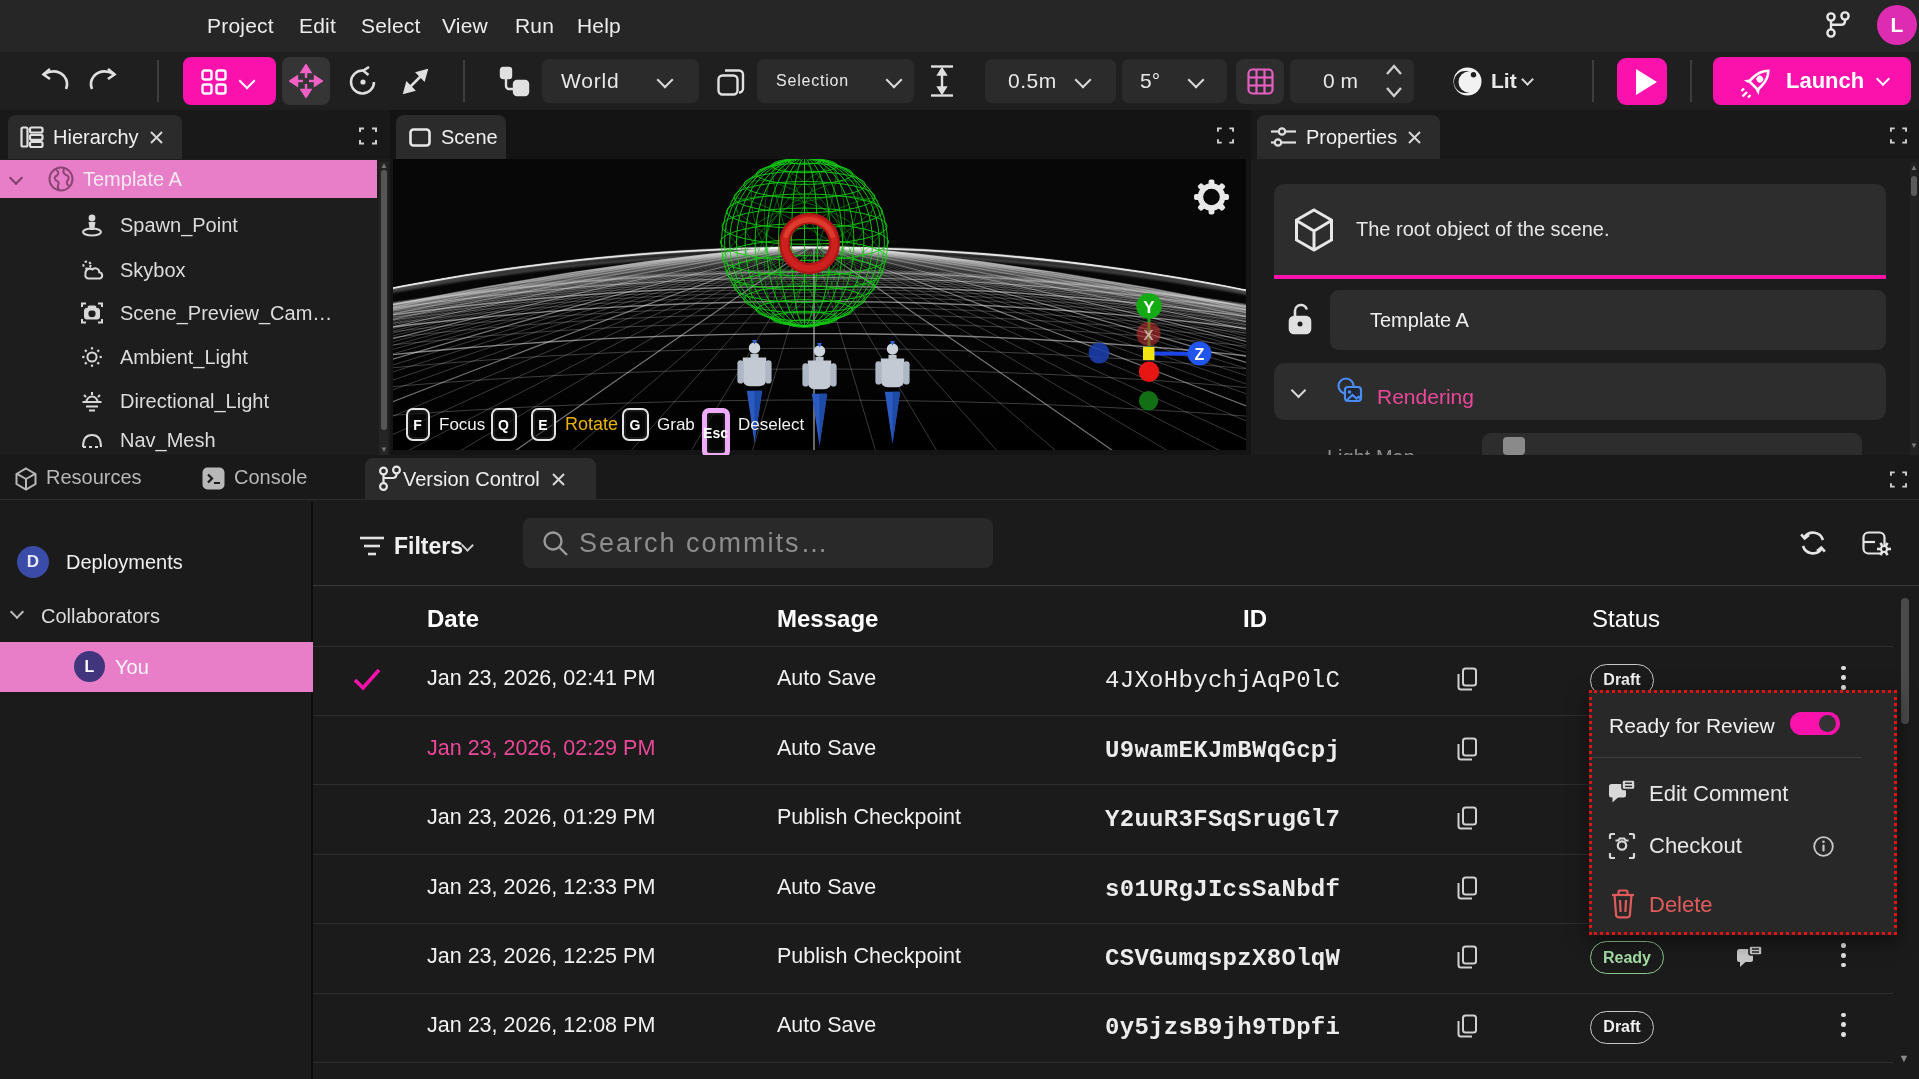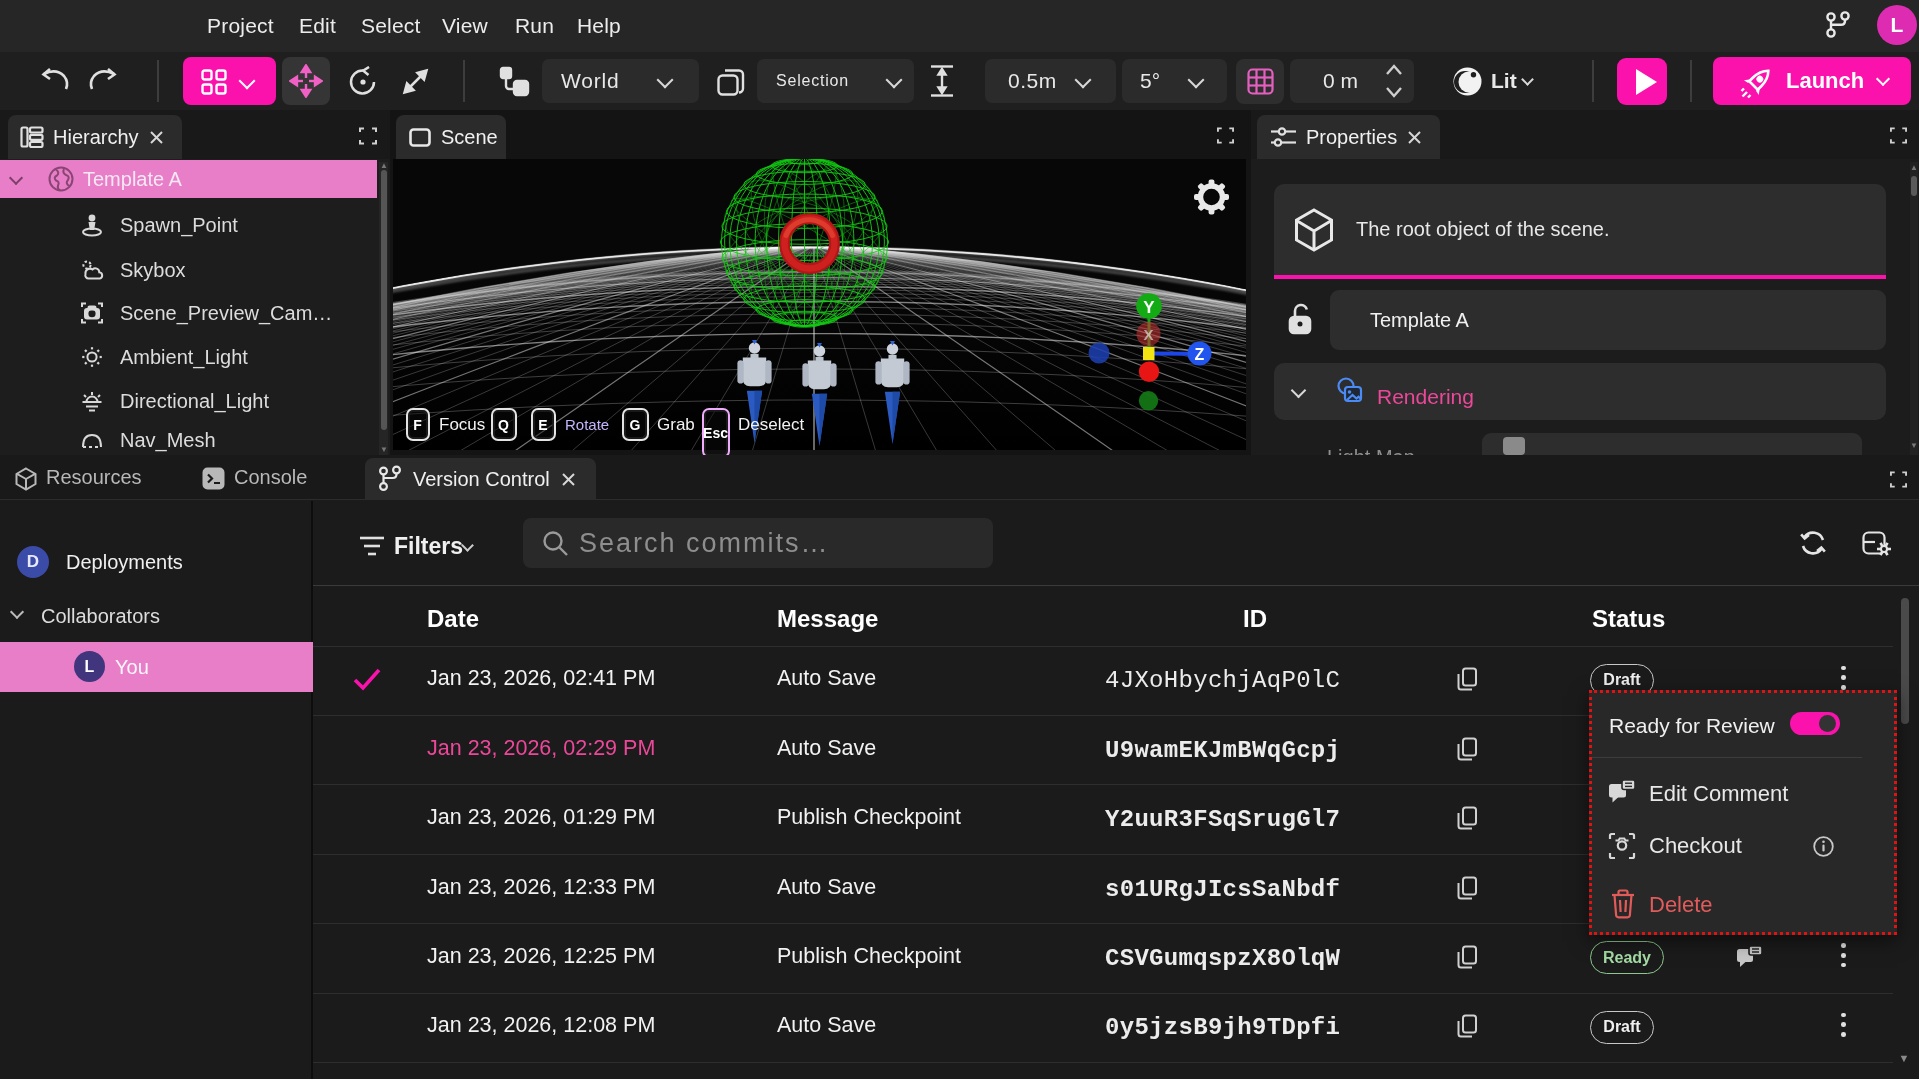--- a/index.html
+++ b/index.html
@@ -528,23 +528,23 @@
             <rect x="-2.9" y="-17.5" width="5.8" height="6.5" rx="2" transform="rotate(270)"></rect>
             <rect x="-2.9" y="-17.5" width="5.8" height="6.5" rx="2" transform="rotate(315)"></rect>
             <circle r="11" fill="none" stroke="#e8e8e8" stroke-width="5.4"></circle>
           </g>
         </g>
       </svg>
       <div class="abs" style="left:12.5px;top:249px;width:24px;height:33px;border:2px solid #e4e4e4;border-radius:7px;box-shadow:0 0 0 2px rgba(30,30,30,.8) inset;background:rgba(10,10,10,.45);color:#fff;font-size:14px;font-weight:bold;display:flex;align-items:center;justify-content:center">F</div>
       <div class="abs" style="left:97.5px;top:249px;width:26px;height:33px;border:2px solid #e4e4e4;border-radius:7px;box-shadow:0 0 0 2px rgba(30,30,30,.8) inset;background:rgba(10,10,10,.45);color:#fff;font-size:14px;font-weight:bold;display:flex;align-items:center;justify-content:center">Q</div>
       <div class="abs" style="left:137.5px;top:249px;width:25px;height:33px;border:2px solid #e4e4e4;border-radius:7px;box-shadow:0 0 0 2px rgba(30,30,30,.8) inset;background:rgba(10,10,10,.45);color:#fff;font-size:14px;font-weight:bold;display:flex;align-items:center;justify-content:center">E</div>
       <div class="abs" style="left:228.5px;top:249px;width:27px;height:33px;border:2px solid #e4e4e4;border-radius:7px;box-shadow:0 0 0 2px rgba(30,30,30,.8) inset;background:rgba(10,10,10,.45);color:#fff;font-size:14px;font-weight:bold;display:flex;align-items:center;justify-content:center">G</div>
-      <div class="abs" style="left:308.5px;top:249px;width:28px;height:50px;border:2px solid #f0abfc;border-radius:7px;box-shadow:0 0 0 2px rgba(30,30,30,.8) inset;background:rgba(10,10,10,.45);color:#fff;font-size:14px;font-weight:bold;display:flex;align-items:center;justify-content:center">Esc</div>
+      <div class="abs" style="left:308.5px;top:249px;width:28px;height:50px;border:5px solid #f0abfc;border-radius:7px;box-shadow:0 0 0 2px rgba(30,30,30,.8) inset;background:rgba(10,10,10,.45);color:#fff;font-size:14px;font-weight:bold;display:flex;align-items:center;justify-content:center">Esc</div>
       <div class="abs" style="left:46px;top:249px;height:33px;display:flex;align-items:center;font-size:17px;color:#f2f2f2">Focus</div>
-      <div class="abs" style="left:172px;top:249px;height:33px;display:flex;align-items:center;font-size:15px;color:#c4b5fd">Rotate</div>
+      <div class="abs" style="left:172px;top:249px;height:33px;display:flex;align-items:center;font-size:18px;color:#eab308">Rotate</div>
       <div class="abs" style="left:264px;top:249px;height:33px;display:flex;align-items:center;font-size:17px;color:#f2f2f2">Grab</div>
       <div class="abs" style="left:345px;top:249px;height:33px;display:flex;align-items:center;font-size:17px;color:#f2f2f2">Deselect</div>
     </div>
   </div>
 <div class="abs" style="left:1251px;top:110px;width:668px;height:345px;background:#191919">
     <div class="tab" style="left:6px;top:5px;width:183px;height:44px">
       <svg style="margin-left:13px" width="27" height="24" viewBox="0 0 27 24">
         <g fill="none" stroke="#e0e0e0" stroke-width="2.2">
           <line x1="1" y1="6.5" x2="9" y2="6.5"></line>
           <line x1="15" y1="6.5" x2="26" y2="6.5"></line>
@@ -628,21 +628,21 @@
     <div class="abs" style="left:234px;top:0;height:45px;display:flex;align-items:center;font-size:20px;color:#b8b8b8">Console</div>
     <div class="tab" style="left:365px;top:3px;width:231px;height:42px">
       <svg style="margin-left:12px" width="26" height="28" viewBox="0 0 26 28">
         <g fill="none" stroke="#e8e8e8" stroke-width="2.2">
           <circle cx="6.5" cy="6" r="3.4"></circle>
           <circle cx="19.5" cy="5" r="3.4"></circle>
           <circle cx="6.5" cy="21.5" r="3.4"></circle>
           <path d="M6.5 9.4 V18.1 M19.5 8.4 v0.8 q0 3.8 -3.8 3.8 h-5.4 q-3.8 0 -3.8 0"></path>
         </g>
       </svg>
-      <span style="margin-left:10px;font-size:20px">Version Control</span>
+      <span style="margin-left:0;font-size:20px">Version Control</span>
       <svg style="margin-left:11px" width="15" height="15" viewBox="0 0 15 15">
         <g stroke="#d8d8d8" stroke-width="2">
           <line x1="2" y1="2" x2="13" y2="13"></line>
           <line x1="13" y1="2" x2="2" y2="13"></line>
         </g>
       </svg>
     </div>
     <svg class="fsico" style="left:1890px;top:16px" width="18" height="18" viewBox="0 0 18 18">
       <g fill="none" stroke="#cfcfcf" stroke-width="2">
         <path d="M1 5 V1.5 H5"></path>
@@ -699,21 +699,21 @@
           <line x1="22" y1="18" x2="18.5" y2="11.9"></line>
           <line x1="22" y1="18" x2="25.5" y2="11.9"></line>
         </g>
         <circle cx="22" cy="18" r="2" fill="#1b1b1b"></circle>
       </g>
     </svg>
     <div class="abs" style="left:313px;top:130.4px;width:1606px;height:1px;background:#3a3a3a"></div>
     <div class="abs" style="left:427px;top:150px;font-size:24px;font-weight:bold;color:#fff">Date</div>
     <div class="abs" style="left:777px;top:150px;font-size:24px;font-weight:bold;color:#fff">Message</div>
     <div class="abs" style="left:1243px;top:150px;font-size:24px;font-weight:bold;color:#fff">ID</div>
-    <div class="abs" style="left:1592px;top:150px;font-size:24px;font-weight:bold;color:#fff">Status</div>
+    <div class="abs" style="left:1592px;top:150px;font-size:24px;font-weight:normal;color:#fff">Status</div>
     <div class="abs" style="left:313px;top:190.6px;width:1580px;height:1px;background:#2e2e2e"></div>
     <svg class="abs" style="left:352px;top:212.3px" width="30" height="25" viewBox="0 0 30 25">
       <path d="M3 13 L11 21 L27 3" fill="none" stroke="#fb12ac" stroke-width="3.6"></path>
     </svg>
     <div class="abs" style="left:427px;top:211.3px;font-size:21.5px;color:#f2f2f2">Jan 23, 2026, 02:41 PM</div>
     <div class="abs" style="left:777px;top:211.3px;font-size:21.5px;color:#f2f2f2">Auto Save</div>
     <div class="abs" style="left:1105px;top:212.3px;font-size:24px;letter-spacing:0.3px;font-family:'Liberation Mono',monospace;font-weight:normal;color:#ececec">4JXoHbychjAqP0lC</div>
     <svg class="abs" style="left:1457px;top:212.3px" width="21" height="25" viewBox="0 0 21 25">
       <g fill="none" stroke="#d0d0d0" stroke-width="2">
         <rect x="6" y="1.5" width="13" height="17" rx="2.5"></rect>

